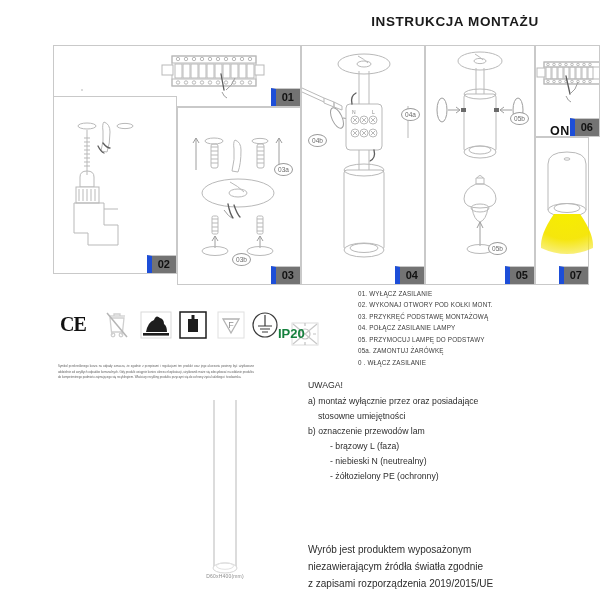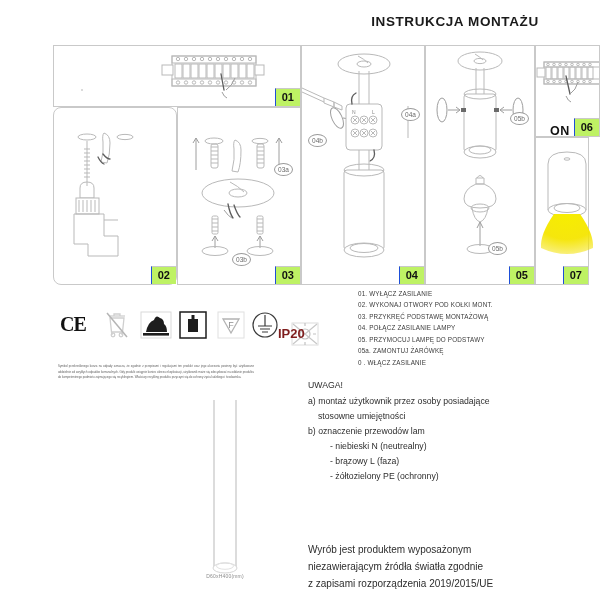--- a/index.html
+++ b/index.html
@@ -15,26 +15,26 @@
     position:absolute;left:330px;top:14px;width:250px;
     text-align:center;font-size:13.5px;font-weight:bold;
     letter-spacing:.6px;color:#1a1a1a;
   }
 
   
   .grid{position:absolute;left:53px;top:45px;width:494px;height:240px;}
   .cell{position:absolute;border:1px solid #c9c9c9;box-sizing:border-box;background:#fff;}
   .cellnum{
     position:absolute;right:0;bottom:0;
-    border-left:1px solid #1d4ed8;border-top:1px solid #c9c9c9;
+    border-left:5px solid #1d4ed8;border-top:1px solid #c9c9c9;
     font-size:11px;font-weight:bold;color:#111;
-    padding:2px 6px 2px 6px;background:#bef264;line-height:1.15;
+    padding:2px 6px 2px 6px;background:#737373;line-height:1.15;
   }
   .c01{left:0;top:0;width:248px;height:62px;}
-  .c02{left:0;top:62px;width:124px;height:178px;border-radius:8px;}
+  .c02{left:0;top:51px;width:124px;height:178px;}
   .c03{left:124px;top:62px;width:124px;height:178px;}
   .c04{left:248px;top:0;width:124px;height:240px;}
   .c05{left:372px;top:0;width:110px;height:240px;}
   .c06{left:482px;top:0;width:65px;height:92px;}
   .c07{left:482px;top:92px;width:54px;height:148px;}
 
   .onoff{
     position:absolute;font-size:12.5px;font-weight:bold;color:#111;
     letter-spacing:.5px;
     margin-top:36px;
@@ -57,21 +57,21 @@
     position:absolute;left:358px;top:288px;width:238px;
     font-size:6.3px;color:#3a3a3a;line-height:1.82;letter-spacing:.18px;
   }
   .steps div{white-space:nowrap;}
 
   
   .certs{position:absolute;left:60px;top:307px;width:240px;height:40px;}
   .cebox{position:absolute;left:0;top:6px;font-size:20px;font-weight:bold;
          letter-spacing:-1px;color:#111;font-family:"Liberation Serif",serif;}
   .icn{position:absolute;top:3px;width:30px;height:30px;}
-  .ipcode{position:absolute;left:218px;top:10px;font-size:13px;font-weight:bold;color:#7f1d1d;}
+  .ipcode{position:absolute;left:218px;top:10px;font-size:13px;font-weight:bold;color:#15803d;}
 
   
   .weee{
     position:absolute;left:58px;top:364px;width:196px;
     font-size:2.9px;line-height:1.95;color:#5f5f5f;text-align:justify;
   }
 
   
   .uwaga{position:absolute;left:308px;top:378px;width:290px;
          font-size:8.7px;color:#2d2d2d;line-height:1.72;}
@@ -410,25 +410,25 @@
       <path d="M3 5 L27 25 M27 5 L3 25" stroke="#c8c8c8" stroke-width="1.2"></path>
     </svg>
   </div>
 
   <div class="ipcode" style="left:278px;top:326px;position:absolute;">IP20</div>
 
   <div class="weee">Symbol przekreślonego kosza na odpady oznacza, że zgodnie z przepisami i regulacjami ten produkt oraz jego akcesoria powinny być użytkowane oddzielnie od zwykłych odpadów komunalnych. Gdy produkt osiągnie koniec okresu eksploatacji, użytkownik może się zdecydować na oddanie produktu do kompetentnego podmiotu zajmującego się recyklingiem. Właściwy recykling produktu przyczyni się do ochrony życia ludzkiego i środowiska.</div>
 
   <div class="uwaga">
     <div class="hd">UWAGA!</div>
-    <div>a) montaż użytkownik przez osoby posiadające</div>
+    <div>a) montaż wyłącznie przez oraz posiadające</div>
     <div class="ind1">stosowne umiejętności</div>
     <div>b) oznaczenie przewodów lam</div>
+    <div class="ind2">- brązowy L (faza)</div>
     <div class="ind2">- niebieski N (neutrealny)</div>
-    <div class="ind2">- brązowy L (faza)</div>
     <div class="ind2">- żółtozielony PE (ochronny)</div>
   </div>
 
   <div class="prodnote">
     <div>Wyrób jest produktem wyposażonym</div>
     <div>niezawierającym źródła światła zgodnie</div>
     <div>z zapisami rozporządzenia 2019/2015/UE</div>
   </div>
 
   <div class="prod">

